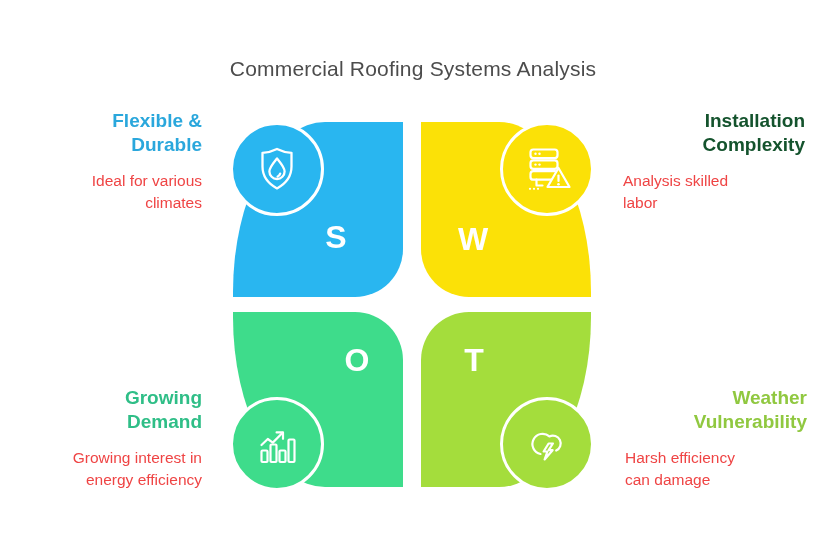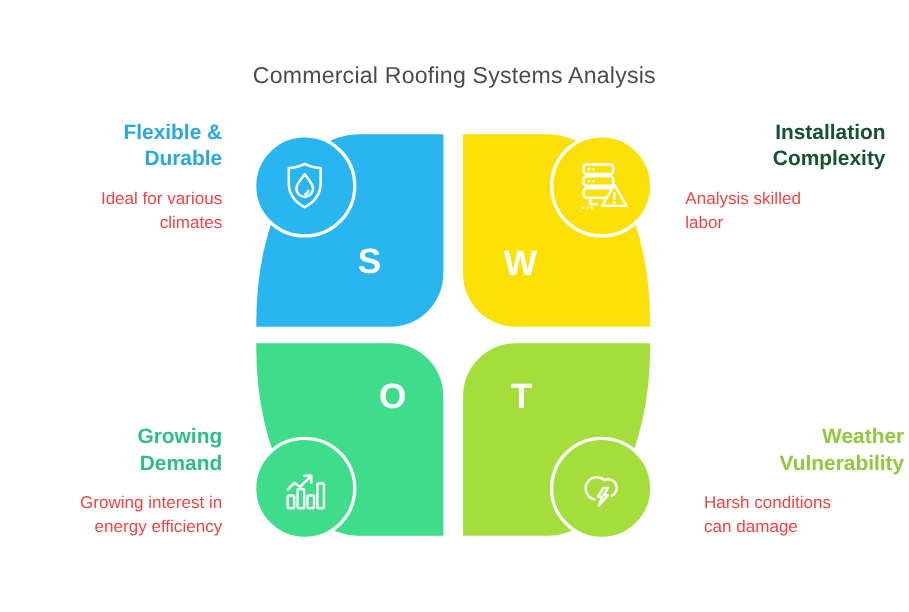--- a/index.html
+++ b/index.html
@@ -44,21 +44,21 @@
   .tb.align-left{text-align:left;}
   .tb-heading{
     font-size:19px;line-height:24px;font-weight:700;white-space:pre-line;margin:0;text-align:right;
   }
   .tb-body{
     margin-top:13px;font-size:15.5px;line-height:22px;color:#ef4444;white-space:pre-line;
   }
   .tb-flexible{left:20px;top:109px;}
   .tb-installation{left:623px;top:109px;}
   .tb-market{left:20px;top:386px;}
-  .tb-weather{left:640px;top:386px;}
+  .tb-weather{left:625px;top:386px;}
 </style>
 </head>
 <body>
 
 <div id="canvas">
 
   <h1 class="page-title">Commercial Roofing Systems Analysis</h1>
 
   <div class="petal petal-s" style="background: rgb(41, 182, 240);"></div>
   <div class="petal petal-w" style="background: rgb(251, 225, 7);"></div>
@@ -140,17 +140,17 @@
   <div class="tb align-right tb-market">
     <p class="tb-heading" style="color: rgb(47, 190, 135);">Growing
 Demand</p>
     <div class="tb-body">Growing interest in
 energy efficiency</div>
   </div>
 
   <div class="tb align-left tb-weather">
     <p class="tb-heading" style="color: rgb(144, 200, 64);">Weather
 Vulnerability</p>
-    <div class="tb-body">Harsh conditions
+    <div class="tb-body">Harsh efficiency
 can damage</div>
   </div>
 
 </div>
 
 </body></html>

